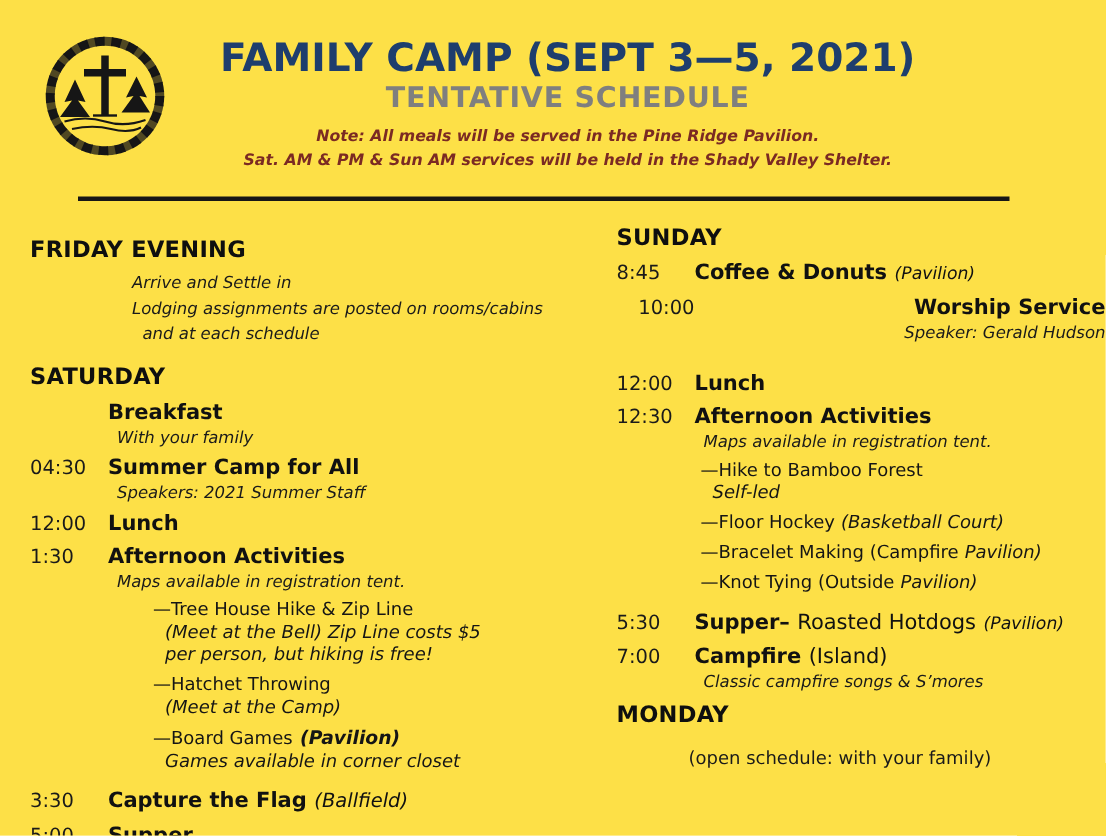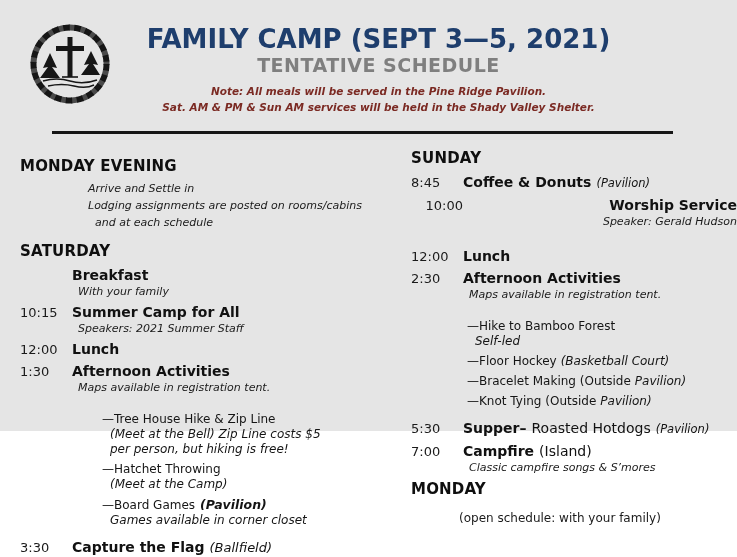--- a/index.html
+++ b/index.html
@@ -1,21 +1,21 @@
 <!DOCTYPE html>
 <html><head>
 <meta charset="utf-8">
 <style>
   html,body{margin:0;padding:0;}
   body{
     width:737px;height:557px;background:#ffffff;
     font-family:"DejaVu Sans","Liberation Sans",sans-serif;
     color:#1a1a1a;overflow:hidden;
   }
-  .page{position:relative;width:737px;height:431px;background:#e5e5e5;}
+  .page{position:relative;width:737px;height:557px;background:#fde047;}
 
   
   header{position:relative;height:133px;}
   .logo{position:absolute;left:28px;top:22px;width:84px;height:84px;}
   .header-text{text-align:center;padding-top:26px;padding-left:20px;}
   h1.title{margin:0;font-size:26px;line-height:1.05;font-weight:bold;color:#1e3e6d;letter-spacing:0;}
   h2.subtitle{margin:1px 0 0;font-size:19px;font-weight:bold;color:#7f7f7f;letter-spacing:.5px;}
   .note{margin-top:8px;font-size:10.5px;font-style:italic;font-weight:bold;color:#7b2a23;line-height:1.45;}
 
   .rule{position:absolute;top:131px;left:52px;width:621px;border-top:3px solid #161616;}
@@ -30,21 +30,21 @@
   .fnote{font-size:11px;font-style:italic;margin:0 0 4px;padding-left:68px;}
   .fnote.indent2{padding-left:75px;}
 
   .row{display:flex;margin-bottom:6px;}
   .row.mb-lg{margin-bottom:20px;text-align:right;}
   .time{flex:none;width:52px;font-size:13px;padding-top:1px;color:#1a1a1a;}
   .content{flex:1;}
   .etitle{font-size:14px;font-weight:bold;line-height:1.2;color:#111;}
   .esub{font-size:11px;font-style:italic;padding-left:6px;margin-top:1px;}
 
-  .items{margin-top:18px;padding-left:30px;}
+  .items{margin-top:5px;padding-left:30px;}
   .col-right .items{padding-left:4px;}
   .item{margin-bottom:5px;font-size:12px;line-height:1.25;color:#151515;}
   .item .detail{font-size:12px;font-style:italic;padding-left:8px;line-height:1.25;max-width:232px;}
 
   .loc{font-weight:normal;font-style:italic;font-size:13px;margin-left:5px;}
   .loc-sm{font-weight:normal;font-style:italic;font-size:11.5px;margin-left:5px;}
   .loc-bi{font-weight:bold;font-style:italic;font-size:12.5px;margin-left:5px;}
   .iloc{font-style:italic;margin-left:4px;text-align:center;}
   .aftertext{font-weight:normal;font-size:14px;margin-left:5px;}
 
@@ -78,39 +78,39 @@
     </div>
   </header>
 
   <div class="rule"></div>
 
   <main>
 
     <div class="col-left">
 
       <section class="friday">
-        <h3 class="day-title">MONDAY EVENING</h3>
+        <h3 class="day-title">FRIDAY EVENING</h3>
         <div class="fnote">Arrive and Settle in</div>
         <div class="fnote">Lodging assignments are posted on rooms/cabins</div>
         <div class="fnote indent2">and at each schedule</div>
       </section>
 
       <section>
         <h3 class="day-title">SATURDAY</h3>
 
         <div class="row">
           <span class="time"></span>
           <div class="content">
             <div class="etitle">Breakfast</div>
             <div class="esub">With your family</div>
           </div>
         </div>
 
         <div class="row">
-          <span class="time">10:15</span>
+          <span class="time">04:30</span>
           <div class="content">
             <div class="etitle">Summer Camp for All</div>
             <div class="esub">Speakers:  2021 Summer Staff</div>
           </div>
         </div>
 
         <div class="row">
           <span class="time">12:00</span>
           <div class="content">
             <div class="etitle">Lunch</div>
@@ -177,34 +177,34 @@
         </div>
 
         <div class="row">
           <span class="time">12:00</span>
           <div class="content">
             <div class="etitle">Lunch</div>
           </div>
         </div>
 
         <div class="row">
-          <span class="time">2:30</span>
+          <span class="time">12:30</span>
           <div class="content">
             <div class="etitle">Afternoon Activities</div>
             <div class="esub">Maps available in registration tent.</div>
             <div class="items">
               <div class="item">
                 <div>—Hike to Bamboo Forest</div>
                 <div class="detail">Self-led</div>
               </div>
               <div class="item">
                 <span>—Floor Hockey</span><span class="iloc">(Basketball Court)</span>
               </div>
               <div class="item">
-                <span>—Bracelet Making (Outside</span><span class="iloc">Pavilion)</span>
+                <span>—Bracelet Making (Campfire</span><span class="iloc">Pavilion)</span>
               </div>
               <div class="item">
                 <span>—Knot Tying (Outside</span><span class="iloc">Pavilion)</span>
               </div>
             </div>
           </div>
         </div>
 
         <div class="row">
           <span class="time">5:30</span>

